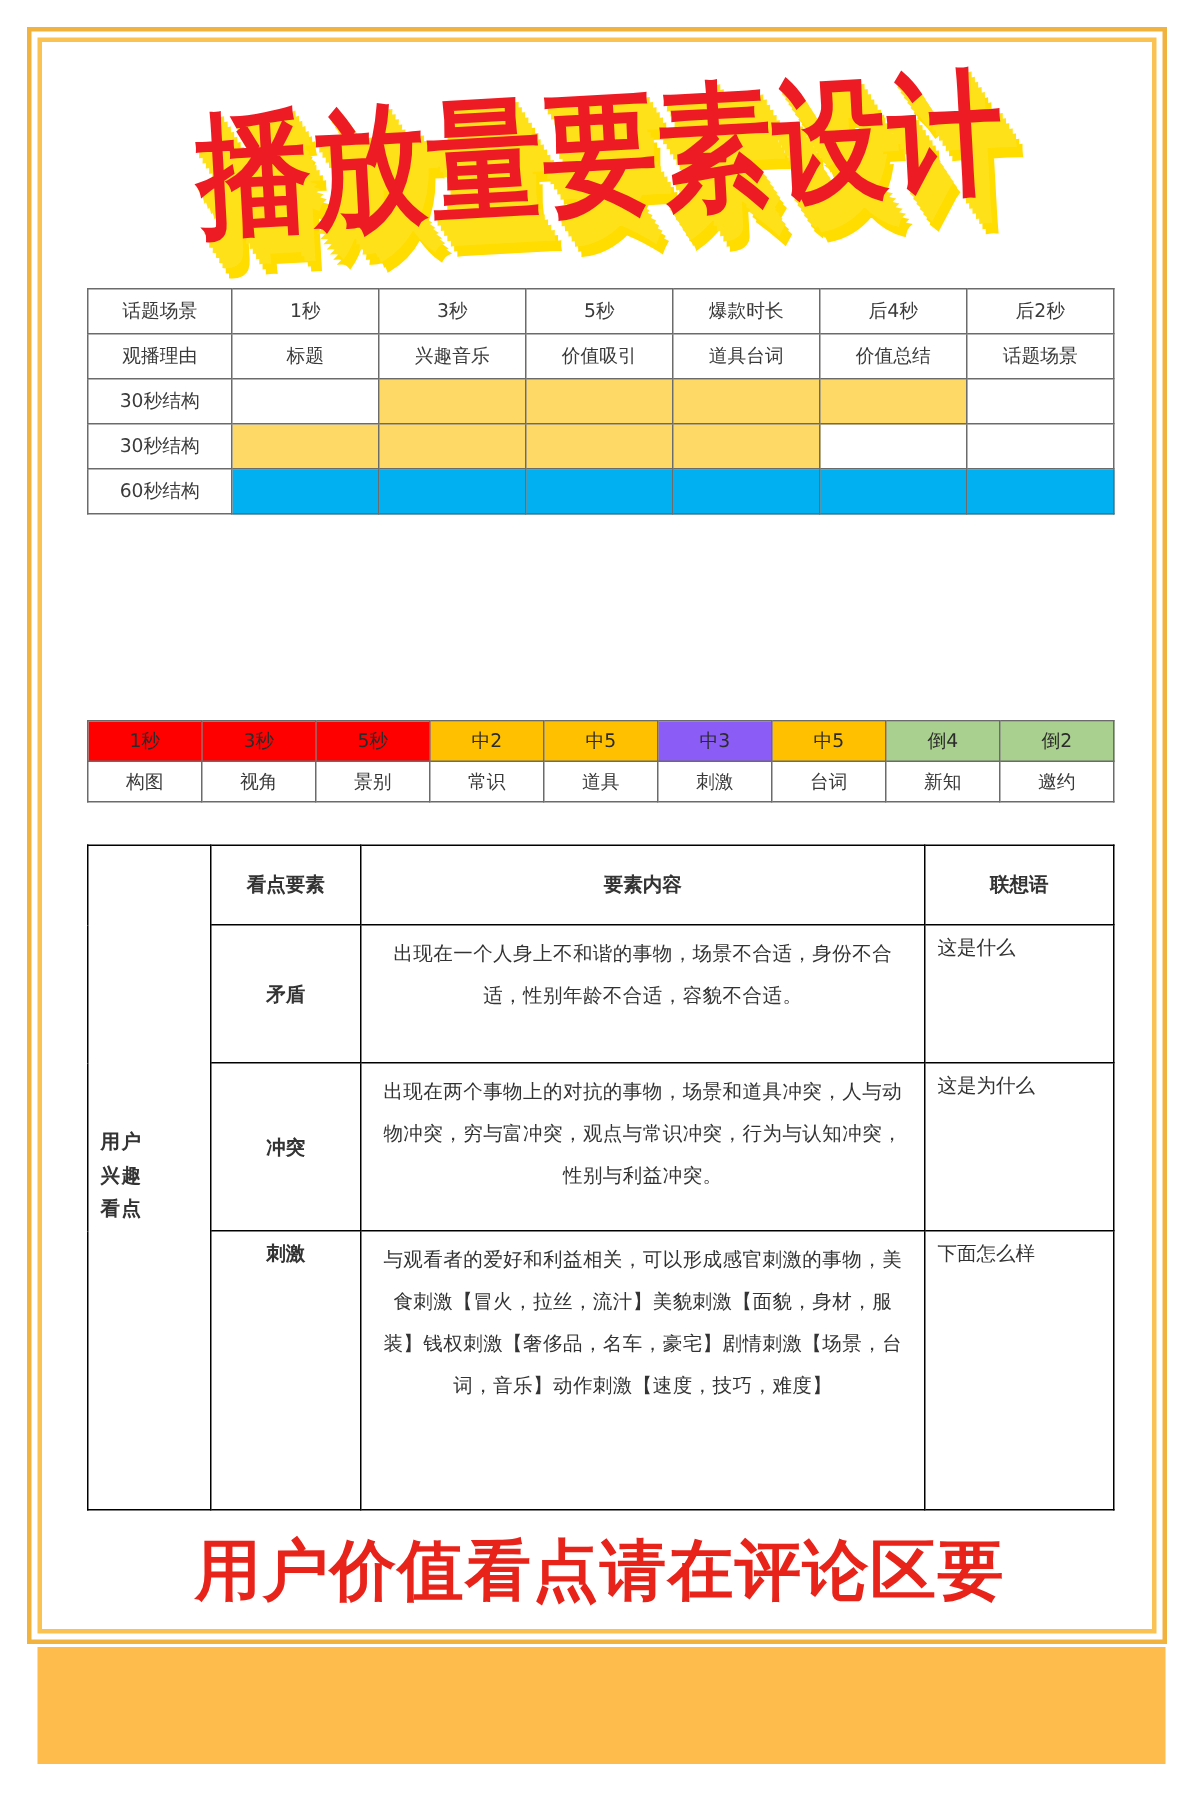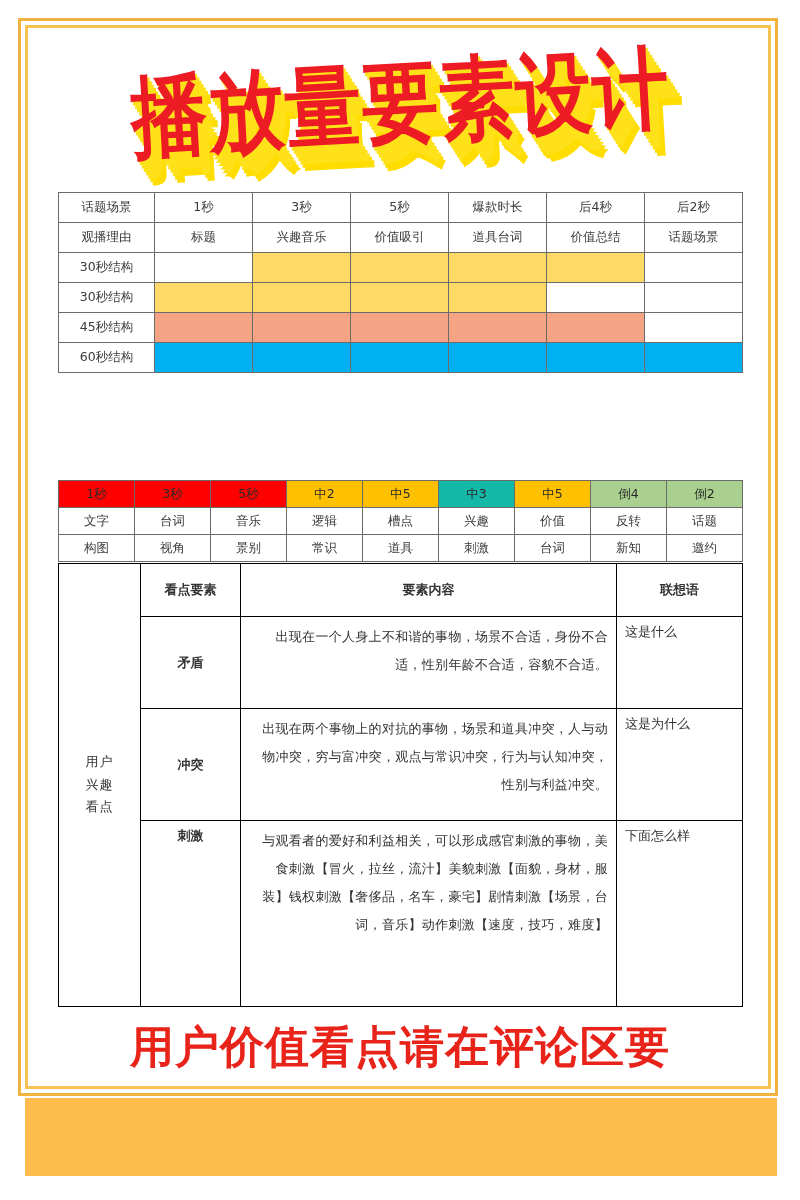--- a/index.html
+++ b/index.html
@@ -77,35 +77,35 @@
     vertical-align:top;
     font-size:13px;
     color:#333;
     font-family:"DejaVu Sans","Liberation Sans",sans-serif;
   }
   .hdr-red{
     color:#EE1C25;font-weight:bold;font-size:17px;
     text-align:center;vertical-align:middle !important;
   }
   .side-red{
-    color:#EE1C25;font-weight:normal;font-size:23px;
-    text-align:center;vertical-align:middle !important;
+    color:#EE1C25;font-weight:bold;font-size:23px;
+    vertical-align:middle !important;
     line-height:1.75;letter-spacing:1px;
   }
   .elem-gold{
     color:#E8B325;font-weight:bold;font-size:19px;
     text-align:center;
   }
   .assoc-green{
     color:#A9D08E;font-size:15px;text-align:left;
     white-space:nowrap;
   }
   .body-txt{
     line-height:2.15;font-size:13px;color:#3a3a3a;
-    text-align:right;letter-spacing:0.3px;
+    text-align:center;letter-spacing:0.3px;
   }
   
   #footer-line{
     position:absolute;left:0;top:1018px;width:800px;
     text-align:center;
     font-size:44px;font-weight:bold;color:#E8231A;
     letter-spacing:1px;
     font-family:"DejaVu Sans","Liberation Sans",sans-serif;
   }
 </style>
@@ -161,29 +161,20 @@
       <tr>
         <td class="lbl">30秒结构</td>
         <td style="background: rgb(255, 217, 102);"></td>
         <td style="background: rgb(255, 217, 102);"></td>
         <td style="background: rgb(255, 217, 102);"></td>
         <td style="background: rgb(255, 217, 102);"></td>
         <td></td>
         <td></td>
       </tr>
       <tr>
-        <td class="lbl">45秒结构</td>
-        <td style="background: rgb(244, 163, 132);"></td>
-        <td style="background: rgb(244, 163, 132);"></td>
-        <td style="background: rgb(244, 163, 132);"></td>
-        <td style="background: rgb(244, 163, 132);"></td>
-        <td style="background: rgb(244, 163, 132);"></td>
-        <td></td>
-      </tr>
-      <tr>
         <td class="lbl">60秒结构</td>
         <td style="background: rgb(0, 176, 240);"></td>
         <td style="background: rgb(0, 176, 240);"></td>
         <td style="background: rgb(0, 176, 240);"></td>
         <td style="background: rgb(0, 176, 240);"></td>
         <td style="background: rgb(0, 176, 240);"></td>
         <td style="background: rgb(0, 176, 240);"></td>
       </tr>
     </tbody>
 </table>
@@ -200,35 +191,24 @@
       <col style="width:76px">
       <col style="width:76px">
   </colgroup>
   <tbody id="grid-bot-body">
       <tr>
         <td class="cstrip" style="background: rgb(255, 0, 0);">1秒</td>
         <td class="cstrip" style="background: rgb(255, 0, 0);">3秒</td>
         <td class="cstrip" style="background: rgb(255, 0, 0);">5秒</td>
         <td class="cstrip" style="background: rgb(255, 192, 0); text-align: center;">中2</td>
         <td class="cstrip" style="background: rgb(255, 192, 0);">中5</td>
-        <td class="cstrip" style="background: #14b8a6;">中3</td>
+        <td class="cstrip" style="background: #8b5cf6;">中3</td>
         <td class="cstrip" style="background: rgb(255, 192, 0);">中5</td>
         <td class="cstrip" style="background: rgb(169, 208, 142);">倒4</td>
         <td class="cstrip" style="background: rgb(169, 208, 142);">倒2</td>
-      </tr>
-      <tr>
-        <td>文字</td>
-        <td>台词</td>
-        <td>音乐</td>
-        <td>逻辑</td>
-        <td>槽点</td>
-        <td>兴趣</td>
-        <td>价值</td>
-        <td>反转</td>
-        <td>话题</td>
       </tr>
       <tr>
         <td>构图</td>
         <td>视角</td>
         <td>景别</td>
         <td>常识</td>
         <td>道具</td>
         <td>刺激</td>
         <td>台词</td>
         <td>新知</td>

